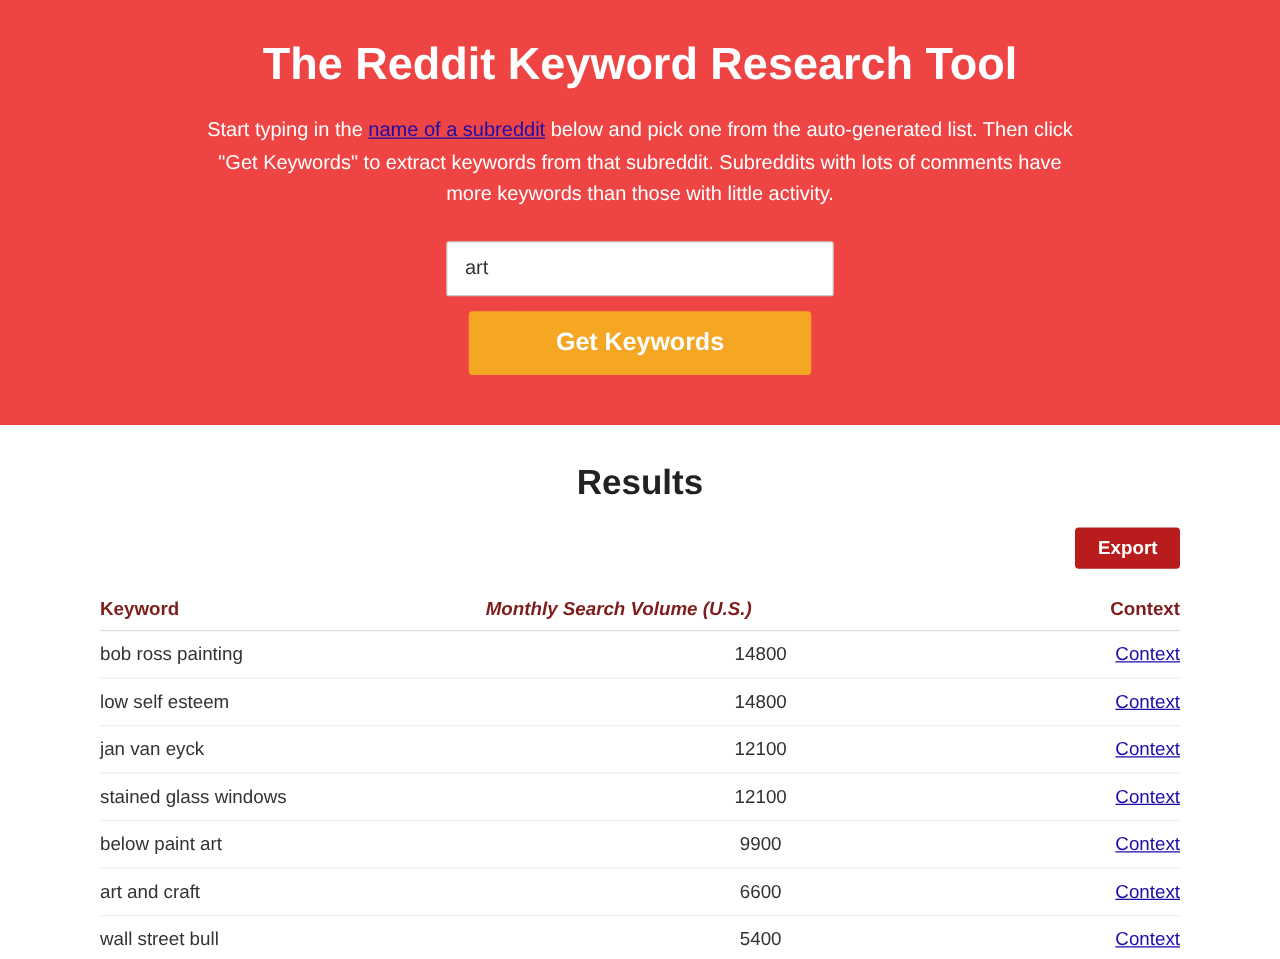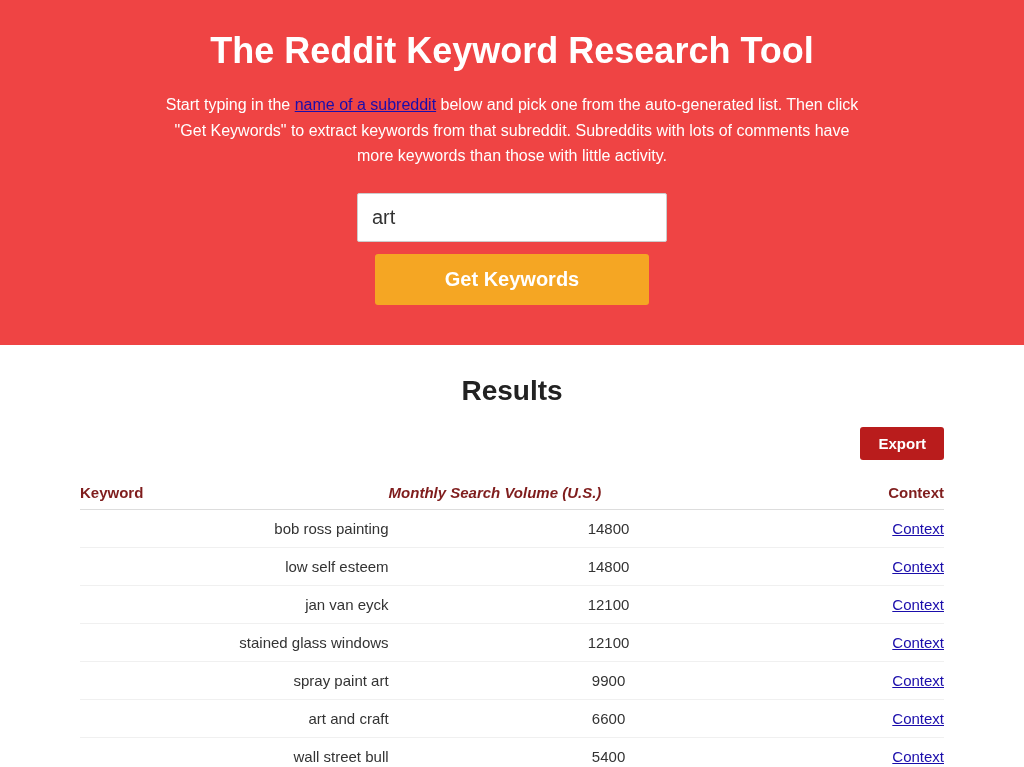--- a/index.html
+++ b/index.html
@@ -43,21 +43,21 @@
     .search-container {
       display: flex;
       flex-direction: column;
       align-items: center;
       gap: 12px;
     }
 
     .search-input {
       width: 310px;
       padding: 12px 14px;
-      font-size: 20px;
+      font-size: 16px;
       border: 1px solid #ccc;
       border-radius: 2px;
       outline: none;
       color: #333;
     }
 
     .get-keywords-btn {
       width: 274px;
       padding: 14px;
       background-color: #f5a623;
@@ -122,21 +122,21 @@
     }
 
     .results-table tbody tr td {
       padding: 10px 0;
       font-size: 15px;
       color: #333;
       border-bottom: 1px solid #f0f0f0;
     }
 
     .results-table tbody tr td.keyword-cell {
-      text-align: right;
+      text-align: left;
     }
 
     .results-table tbody tr td.volume-cell {
       text-align: center;
     }
 
     .results-table tbody tr td.context-cell {
       text-align: right;
     }
 
@@ -190,21 +190,21 @@
           <td class="keyword-cell">jan van eyck</td>
           <td class="volume-cell">12100</td>
           <td class="context-cell"><a class="context-link" href="#">Context</a></td>
         </tr>
         <tr>
           <td class="keyword-cell">stained glass windows</td>
           <td class="volume-cell">12100</td>
           <td class="context-cell"><a class="context-link" href="#">Context</a></td>
         </tr>
         <tr>
-          <td class="keyword-cell">spray paint art</td>
+          <td class="keyword-cell">below paint art</td>
           <td class="volume-cell">9900</td>
           <td class="context-cell"><a class="context-link" href="#">Context</a></td>
         </tr>
         <tr>
           <td class="keyword-cell">art and craft</td>
           <td class="volume-cell">6600</td>
           <td class="context-cell"><a class="context-link" href="#">Context</a></td>
         </tr>
         <tr>
           <td class="keyword-cell">wall street bull</td>

